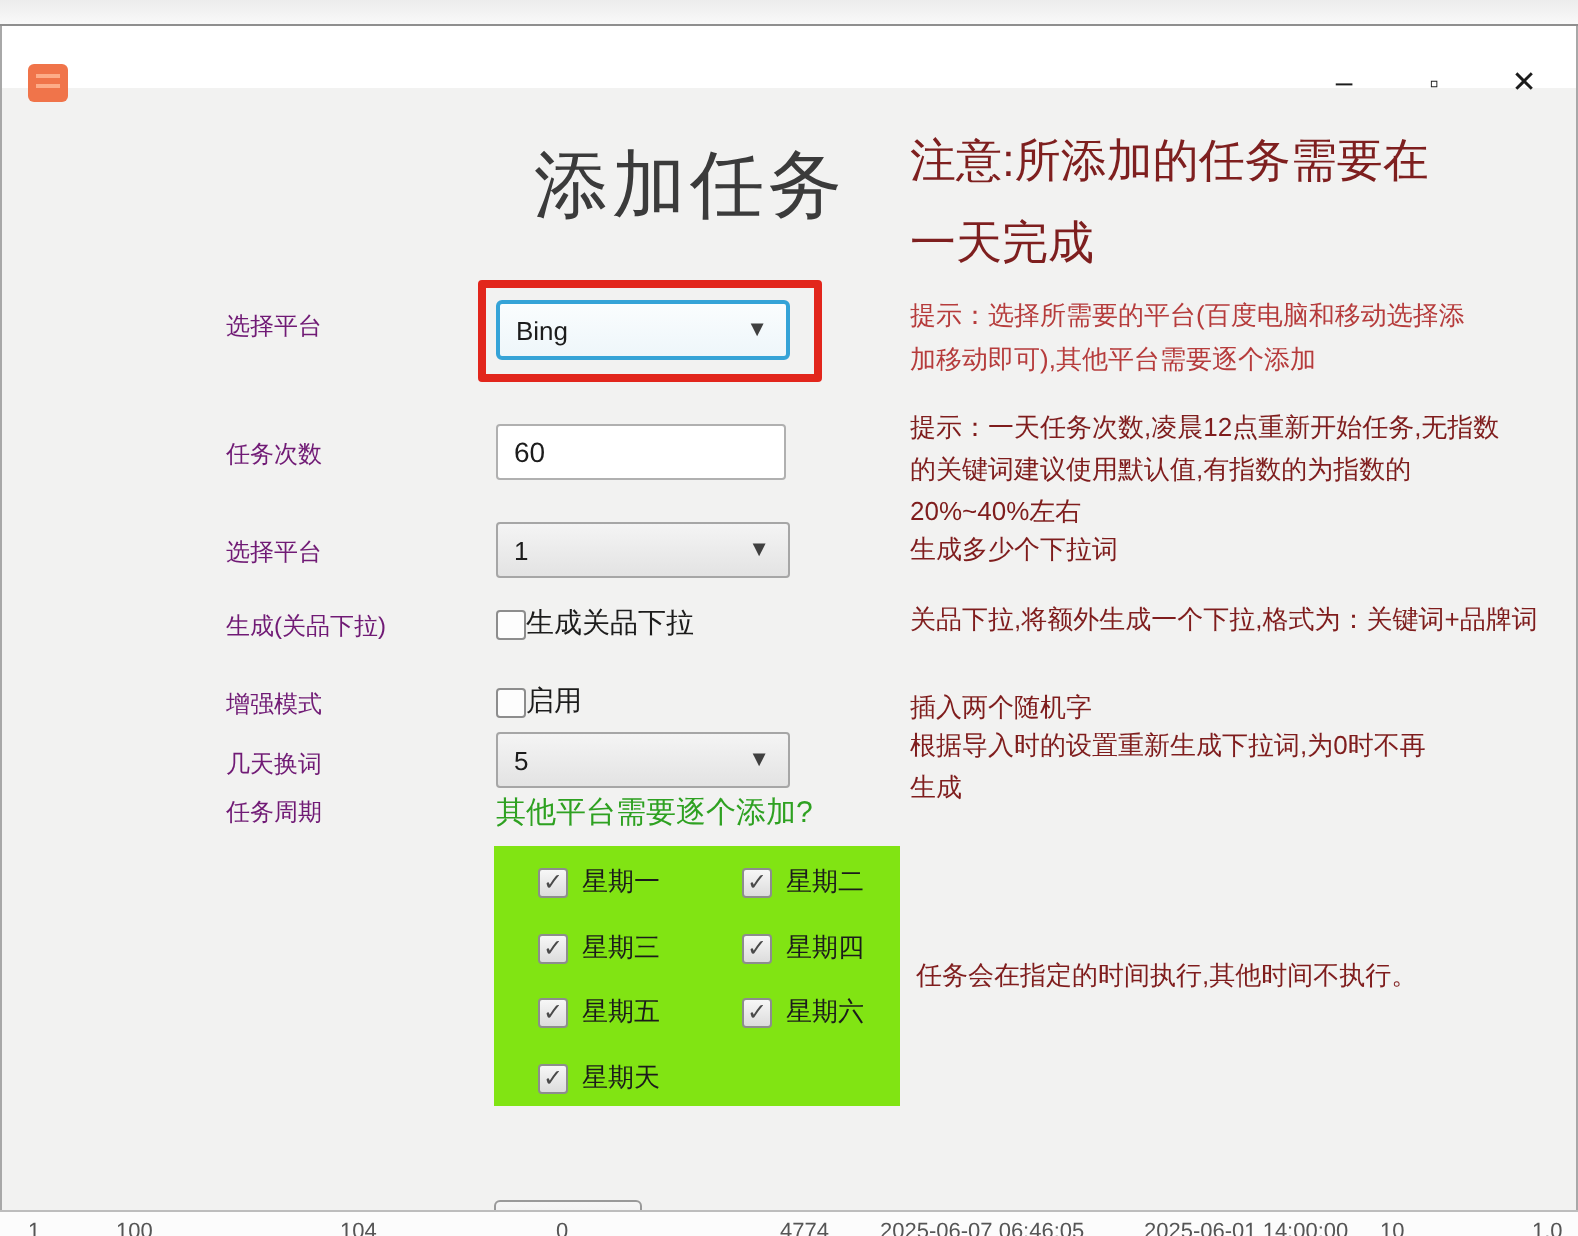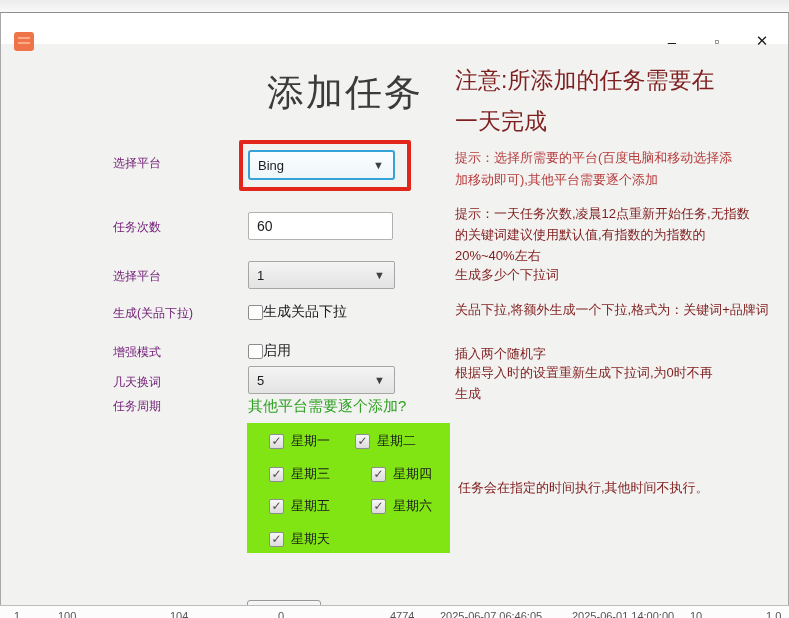--- a/index.html
+++ b/index.html
@@ -125,21 +125,21 @@
 <div class="abs hint" style="top:362px;width:268px">根据导入时的设置重新生成下拉词,为0时不再生成</div>
 
 <div class="abs form-label" style="top:398px">任务周期</div>
 <div class="abs cycle-question">其他平台需要逐个添加?</div>
 
 <div class="abs week-panel">
   <div class="wday" style="left:22px;top:9px">
     <span class="cbx checked"></span>
     <span class="cb-label">星期一</span>
   </div>
-  <div class="wday" style="left:108px;top:9px">
+  <div class="wday" style="left:124px;top:9px">
     <span class="cbx checked"></span>
     <span class="cb-label">星期二</span>
   </div>
   <div class="wday" style="left:22px;top:42px">
     <span class="cbx checked"></span>
     <span class="cb-label">星期三</span>
   </div>
   <div class="wday" style="left:124px;top:42px">
     <span class="cbx checked"></span>
     <span class="cb-label">星期四</span>

